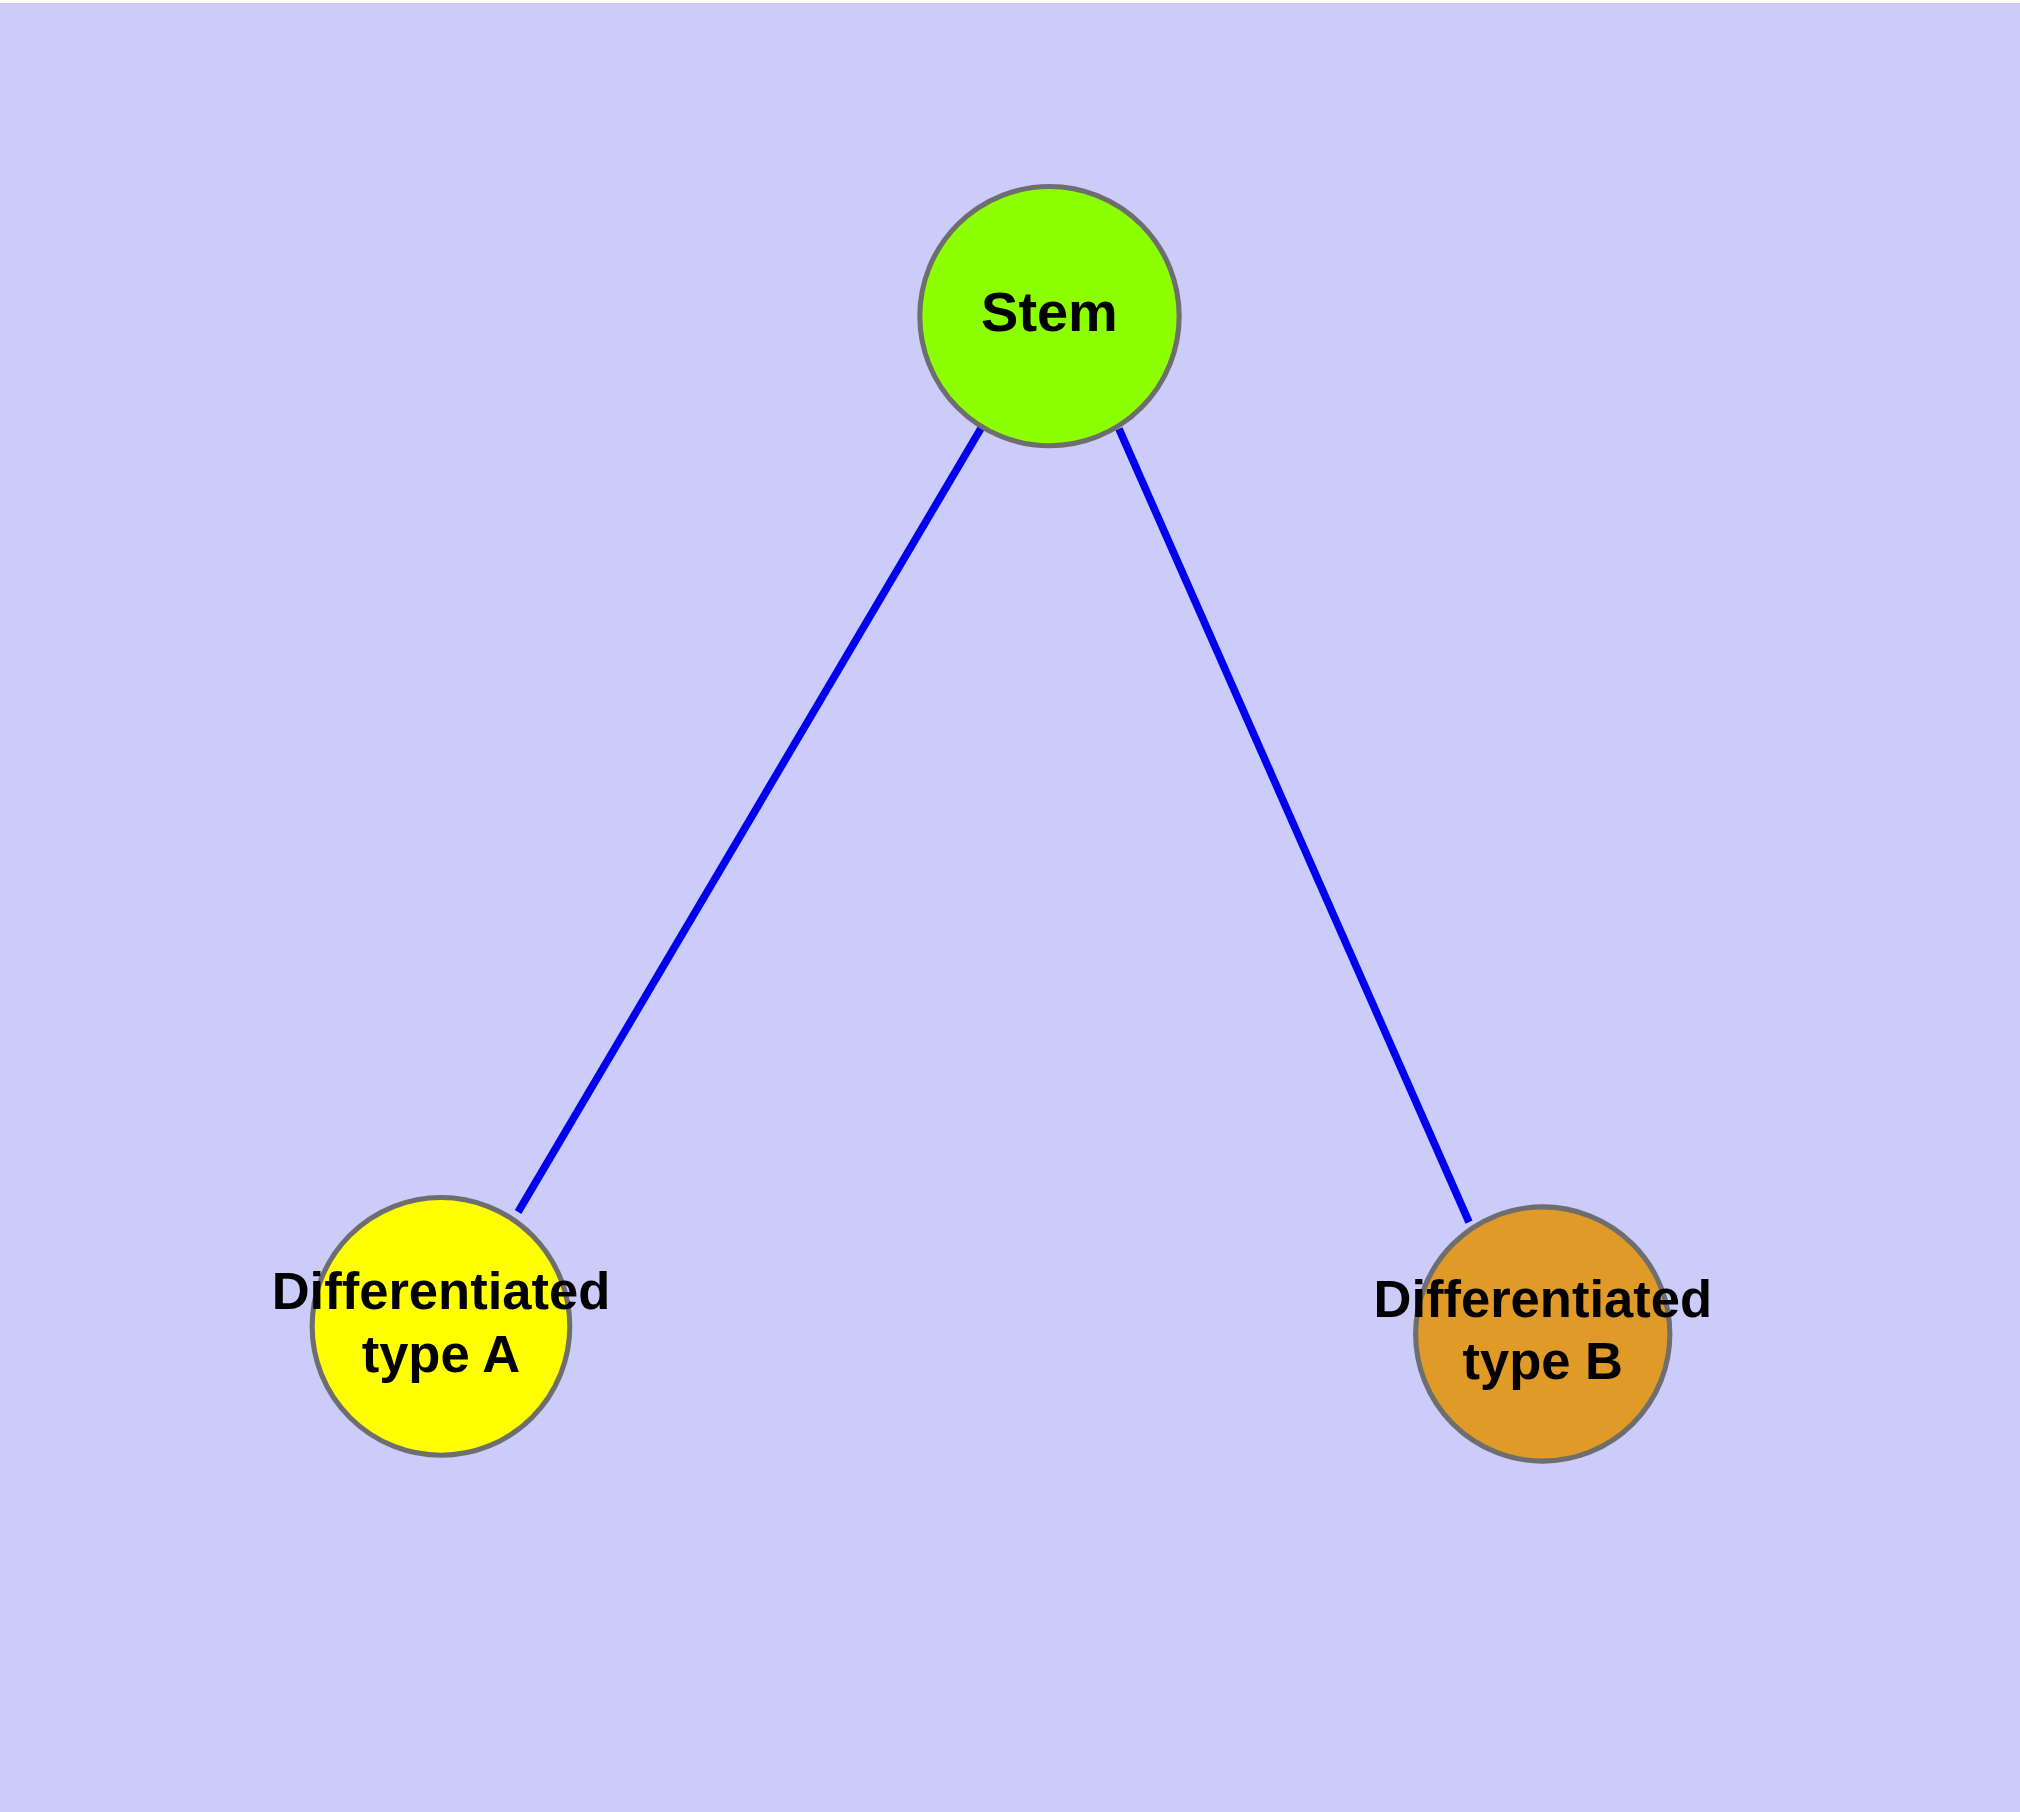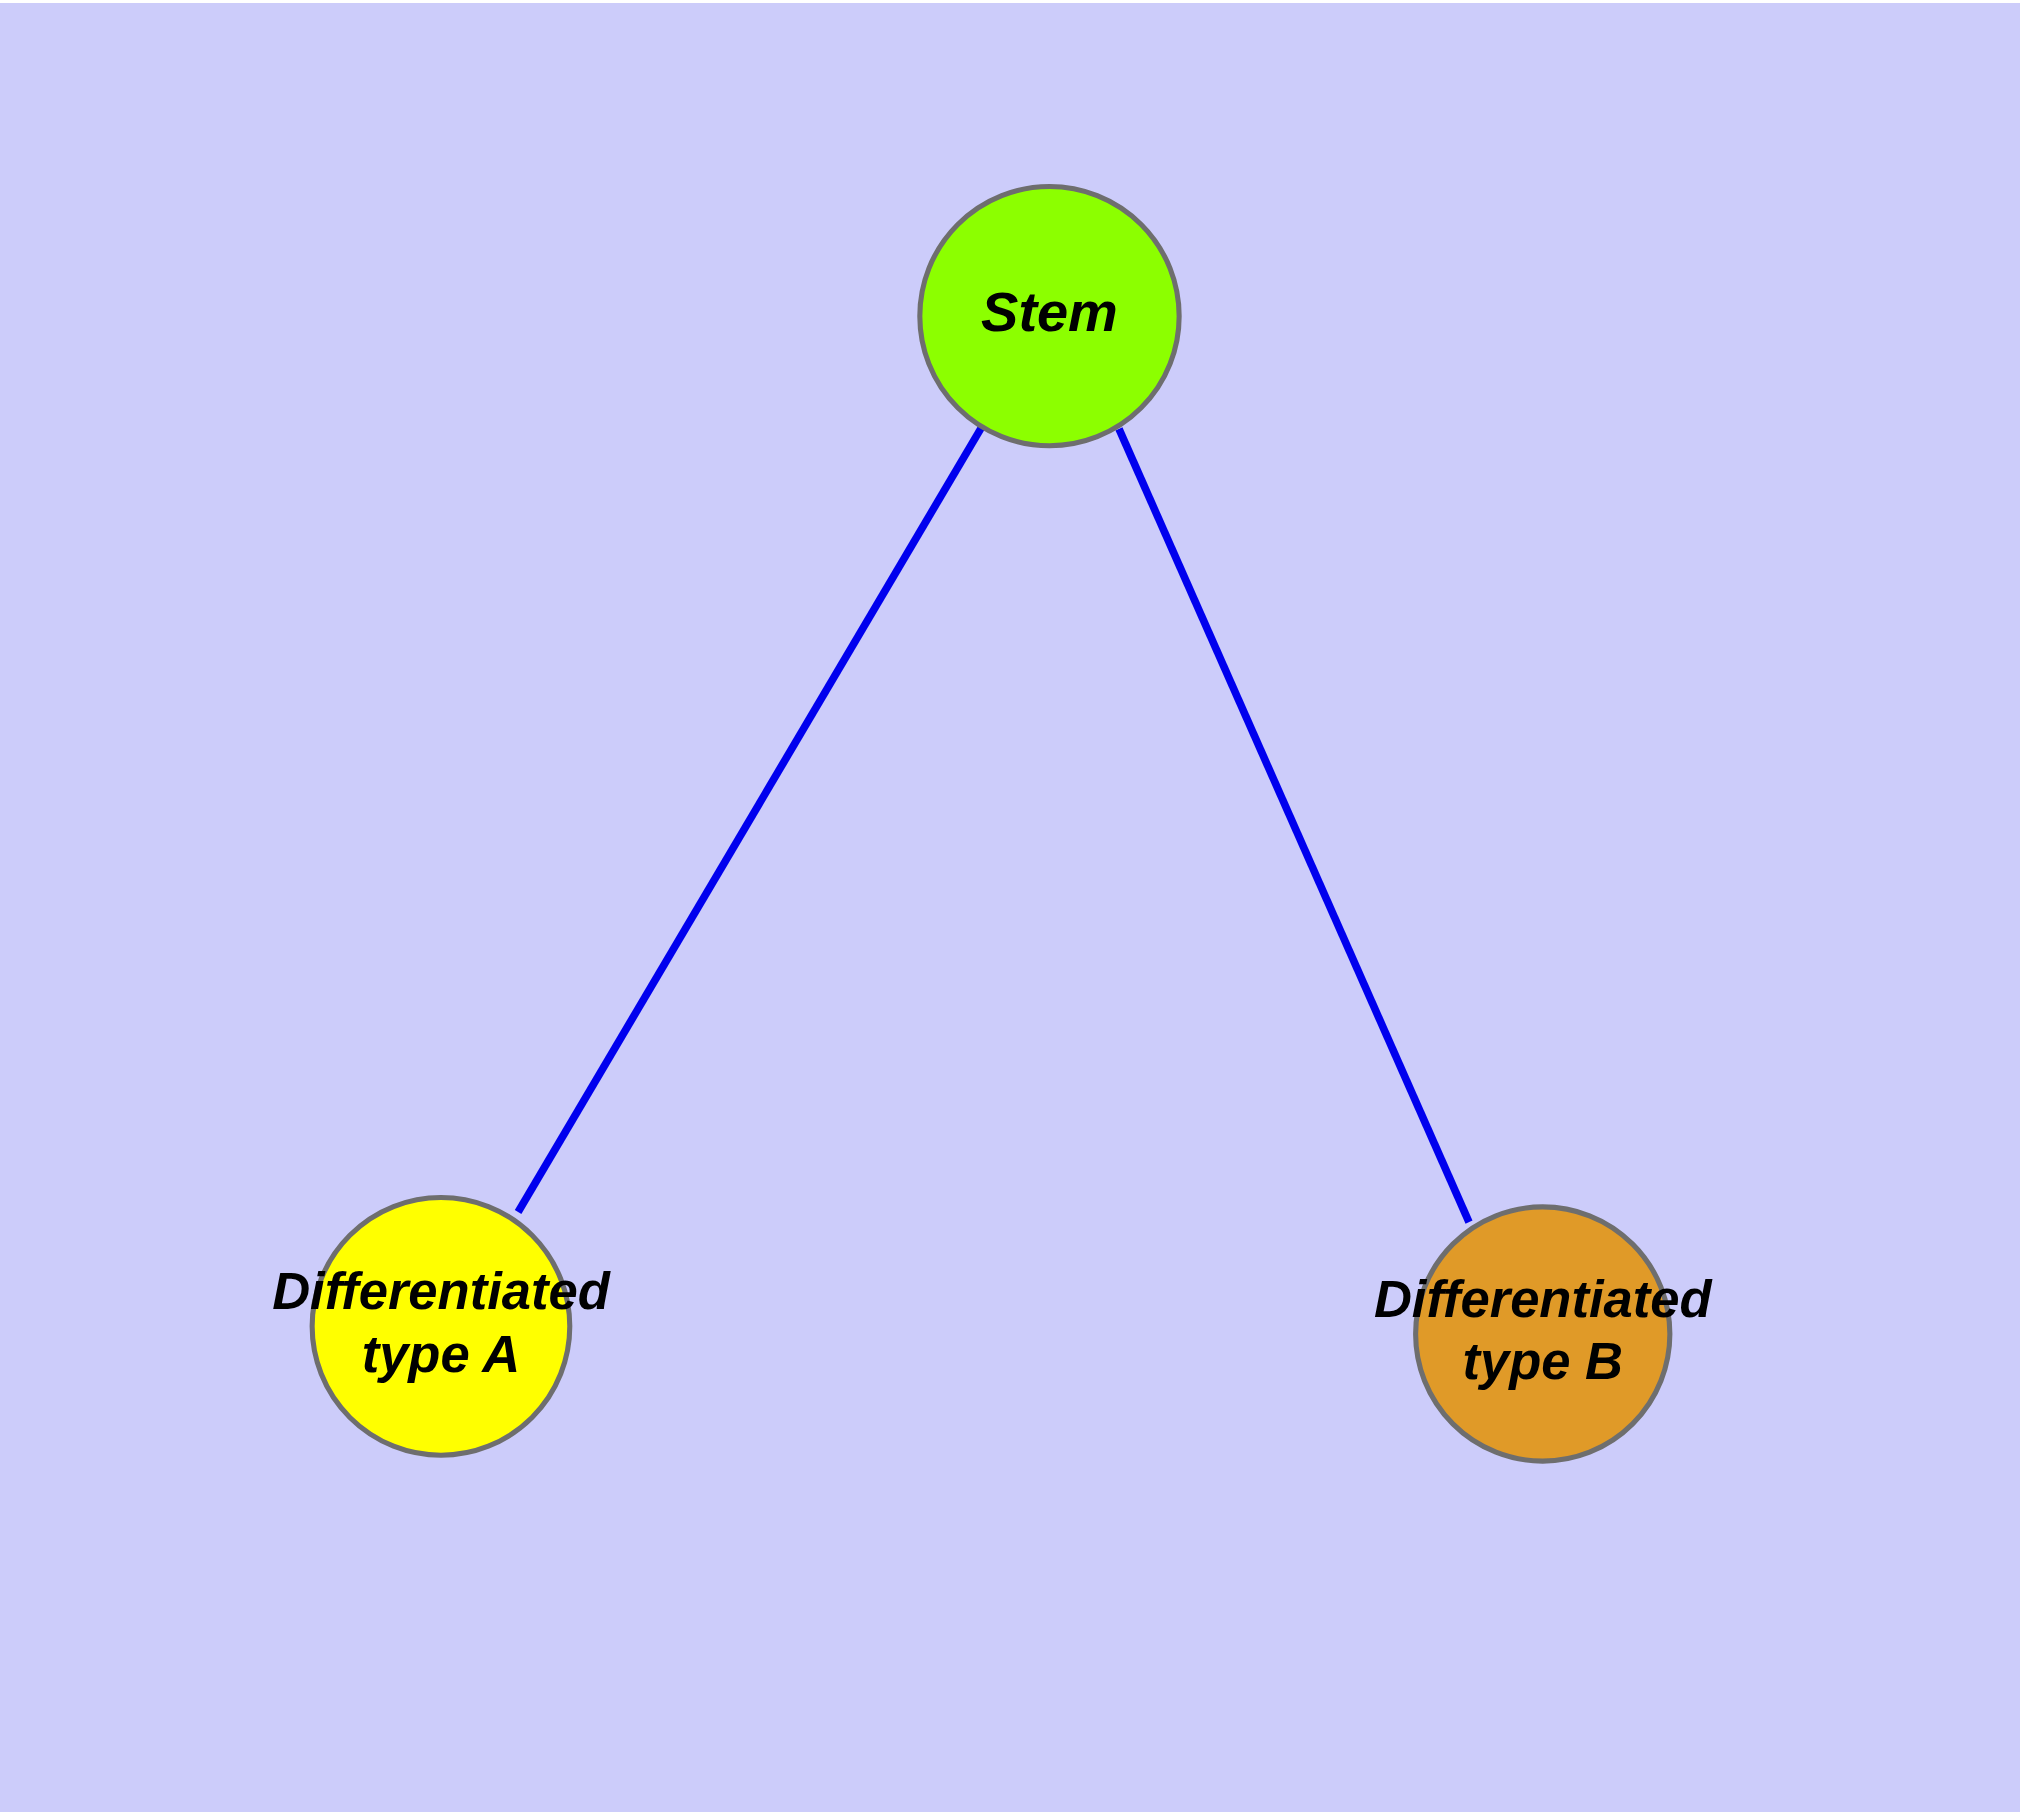--- a/index.html
+++ b/index.html
@@ -38,21 +38,21 @@
     font-weight: bold;
     fill: #000000;
     text-anchor: middle;
     dominant-baseline: middle;
     white-space: pre;
   }
 </style>
 </head>
 <body>
 
-<div id="canvas" style="width: 2021px; height: 1812px; background: rgb(255, 255, 255); font-style: italic;">
+<div id="canvas" style="width: 2021px; height: 1812px; background: rgb(255, 255, 255);">
   <div id="graph-bg" style="background: rgb(204, 204, 250); width: 2021px; height: 1810px;"></div>
 
   <svg id="graph-svg" viewBox="0 0 2384 2138" xmlns="http://www.w3.org/2000/svg" style="width: 2021px; height: 1812px;">
     <g id="edges-layer">
         <line x1="1158" y1="504" x2="611" y2="1430" stroke="#0000ee" stroke-width="9" stroke-linecap="butt"></line>
         <line x1="1320" y1="506" x2="1733" y2="1442" stroke="#0000ee" stroke-width="9" stroke-linecap="butt"></line>
       </g>
     <g id="nodes-layer">
         <circle cx="1238" cy="373" r="153" fill="#8cff00" stroke="#6e6e6e" stroke-width="6"></circle>
         <circle cx="520" cy="1565" r="152" fill="#ffff00" stroke="#6e6e6e" stroke-width="6"></circle>

